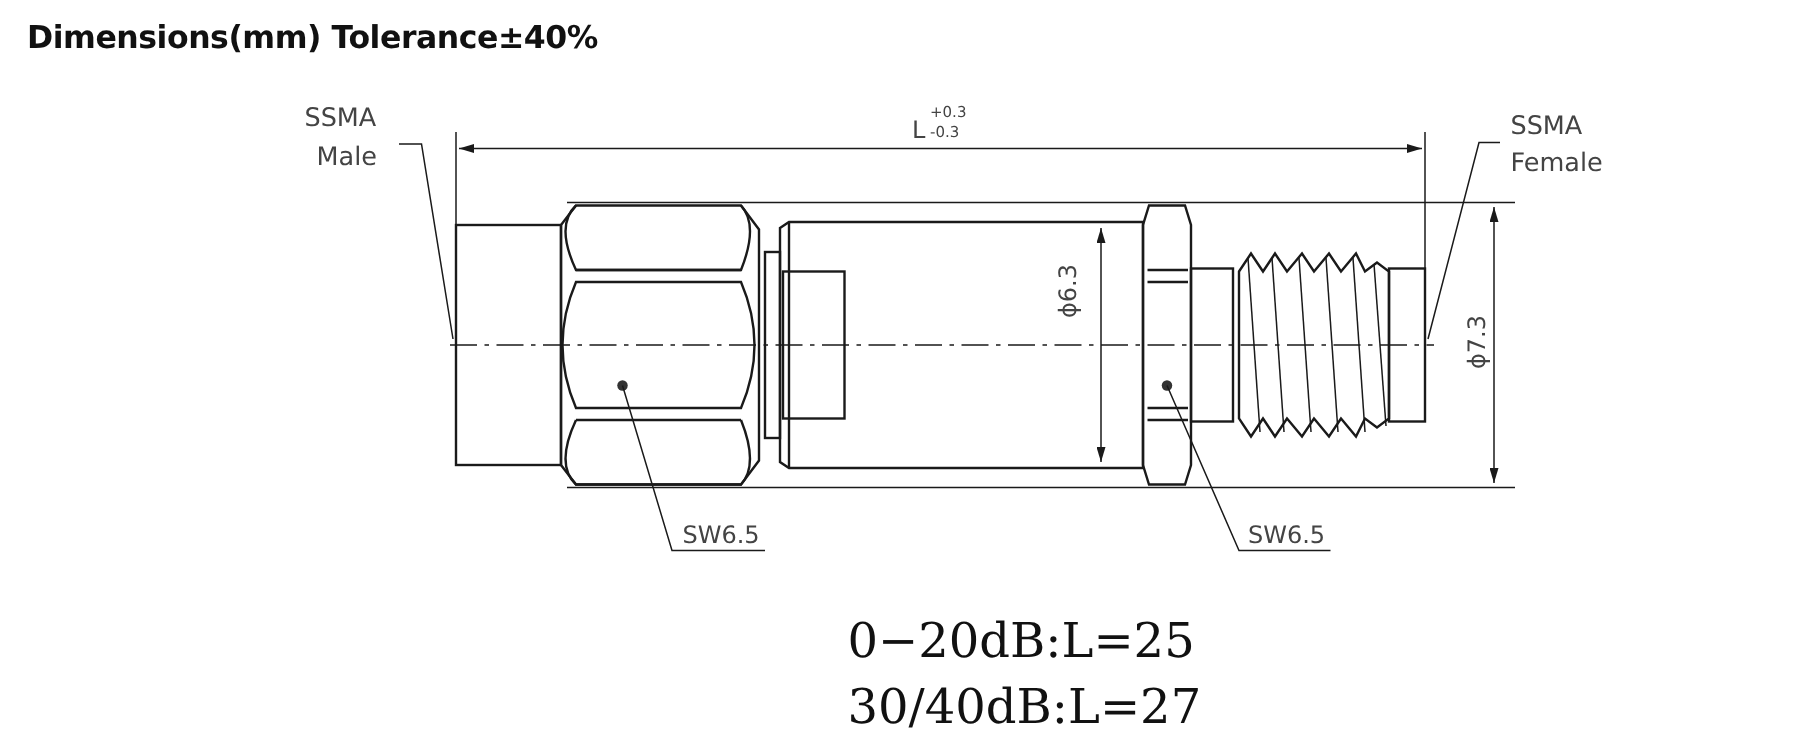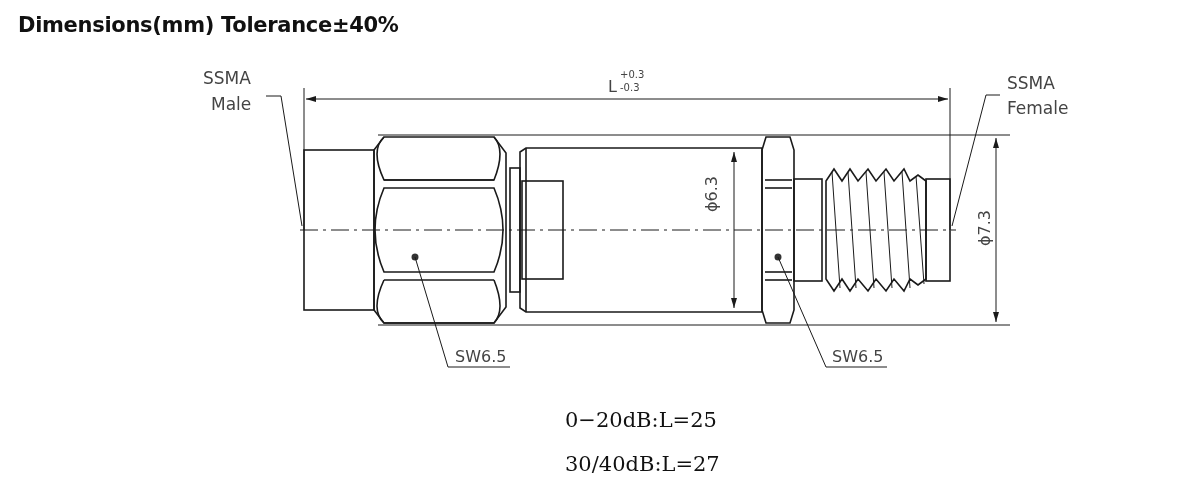--- a/index.html
+++ b/index.html
@@ -5,21 +5,21 @@
   html, body { margin:0; padding:0; background:#ffffff; }
   body { width:1200px; height:487px; position:relative; overflow:hidden; font-family:"DejaVu Sans", sans-serif; }
   .title { position:absolute; left:18px; top:13px; font-family:"DejaVu Sans", sans-serif; font-weight:bold; font-size:21px; color:#111; letter-spacing:-0.3px; }
   svg { position:absolute; left:0; top:0; }
   .ln { stroke:#1a1a1a; stroke-width:1.6; fill:none; }
   .thin { stroke:#1a1a1a; stroke-width:1; fill:none; }
   .ctr { stroke:#1a1a1a; stroke-width:1; stroke-dasharray:18 5 3 5; fill:none; }
   .lbl { font-family:"DejaVu Sans", sans-serif; font-size:17px; fill:#444; }
   .dim { font-family:"DejaVu Sans", sans-serif; font-size:16px; fill:#444; }
   .tol { font-family:"DejaVu Sans", sans-serif; font-size:10px; fill:#444; }
-  .note { position:absolute; left:565px; font-family:"DejaVu Serif", serif; font-size:21px; color:#111; }
+  .note { position:absolute; left:565px; font-family:"DejaVu Serif", serif; font-size:32px; color:#111; }
 </style>
 </head>
 <body>
 
 <div class="title">Dimensions(mm) Tolerance±40%</div>
 
 <svg width="1200" height="487" viewBox="0 0 1200 487">
   <defs>
     <marker id="arr" markerWidth="10" markerHeight="6" refX="10" refY="3" orient="auto-start-reverse">
       <path d="M0,0 L10,3 L0,6 Z" fill="#1a1a1a"></path>

